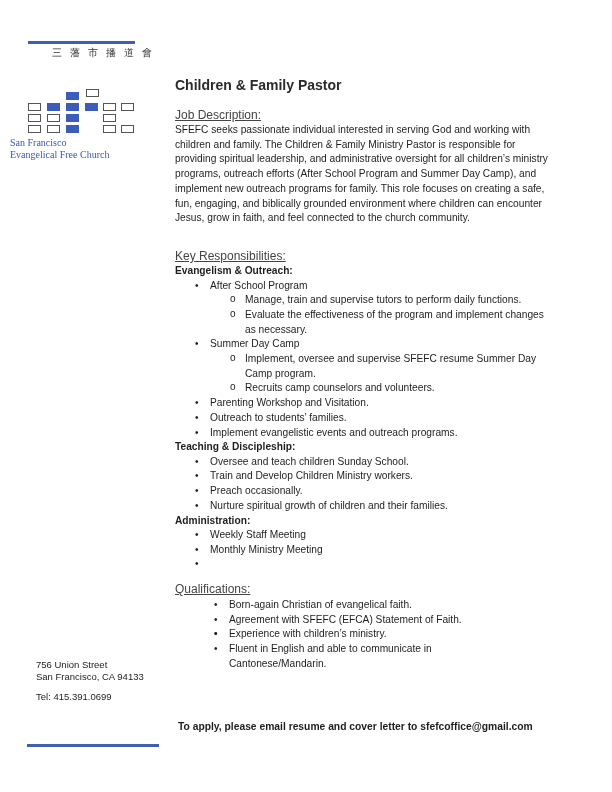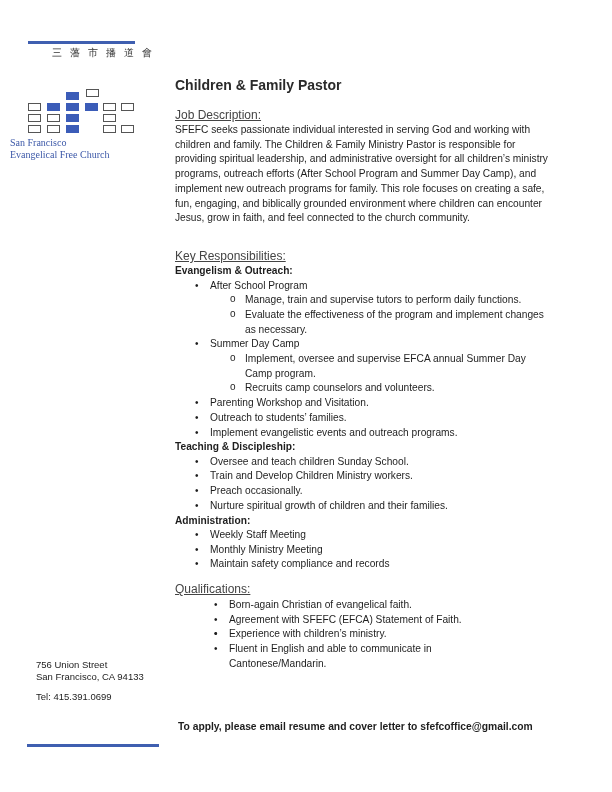--- a/index.html
+++ b/index.html
@@ -132,21 +132,21 @@
           <span>Evaluate the effectiveness of the program and implement changes as necessary.</span>
         </li>
       </ul>
     </li>
     <li>
       <span class="bullet">•</span>
       <span>Summer Day Camp</span>
       <ul class="list l2" style="margin-left:-35px;">
         <li>
           <span class="bullet">o</span>
-          <span>Implement, oversee and supervise EFCA annual Summer Day Camp program.</span>
+          <span>Implement, oversee and supervise SFEFC resume Summer Day Camp program.</span>
         </li>
         <li>
           <span class="bullet">o</span>
           <span>Recruits camp counselors and volunteers.</span>
         </li>
       </ul>
     </li>
     <li>
       <span class="bullet">•</span>
       <span>Parenting Workshop and Visitation.</span>
@@ -186,21 +186,20 @@
     <li>
       <span class="bullet">•</span>
       <span>Weekly Staff Meeting</span>
     </li>
     <li>
       <span class="bullet">•</span>
       <span>Monthly Ministry Meeting</span>
     </li>
     <li>
       <span class="bullet">•</span>
-      <span>Maintain safety compliance and records</span>
     </li>
   </ul>
 </div>
 
 <div class="abs section-heading qual-head">Qualifications:</div>
 <div class="abs qual">
   <ul class="list l3">
     <li>
       <span class="bullet">•</span>
       <span>Born-again Christian of evangelical faith.</span>

